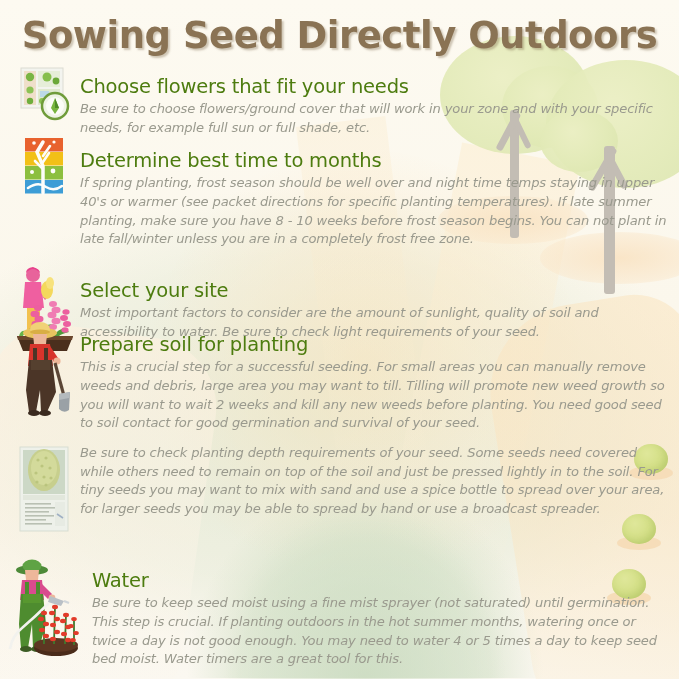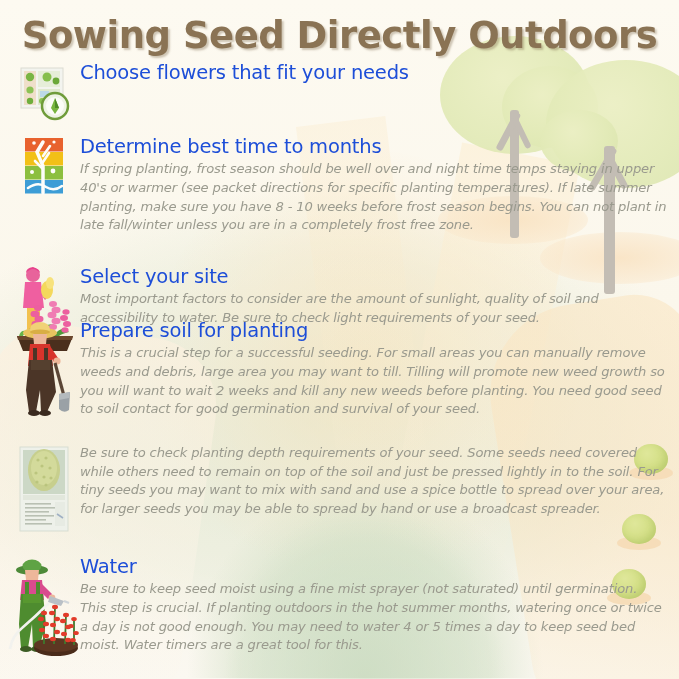--- a/index.html
+++ b/index.html
@@ -161,23 +161,23 @@
     align-items: flex-start;
   }
   .text-wrap {
     flex: 1 1 auto;
     padding-right: 4px;
   }
   .heading {
     font-family: "DejaVu Sans", sans-serif;
     font-size: 19.5px;
     font-weight: normal;
-    color: #1d4ed8;
+    color: #4d7c0f;
     line-height: 1.15;
-    margin: 0 0 2px 0;
+    margin: 14px 0 2px 0;
     letter-spacing: -0.2px;
   }
   .body {
     font-family: "DejaVu Sans", sans-serif;
     font-style: italic;
     font-size: 13.1px;
     line-height: 1.42;
     color: #9a9a8e;
     margin: 0;
     letter-spacing: -0.15px;
@@ -256,20 +256,21 @@
           <g>
             <circle cx="41" cy="44" r="13" fill="#eef3e4" stroke="#6f9c3a" stroke-width="2.5"></circle>
             <circle cx="41" cy="44" r="9" fill="#fbfcf7"></circle>
             <path d="M41 36 L45 46 L41 52 L37 46 Z" fill="#78b53f"></path>
             <path d="M41 36 L45 46 L41 46 Z" fill="#4f8c27"></path>
           </g>
         </svg>
       </div>
       <div class="text-wrap">
         <h2 class="heading">Choose flowers that fit your needs</h2>
+        <p class="body">Be sure to choose flowers/ground cover  that will work in your zone and with your specific needs, for example full sun or full shade, etc.</p>
       </div>
     </div>
 
     <div class="section" style="top:136px;">
       <div class="icon-wrap">
         <svg class="icon-svg" width="52" height="60" viewBox="0 0 52 60">
           <rect x="7" y="2" width="38" height="13.5" fill="#e8622e"></rect>
           <rect x="7" y="16" width="38" height="13.5" fill="#f2c017"></rect>
           <rect x="7" y="30" width="38" height="13.5" fill="#8cbf3f"></rect>
           <rect x="7" y="44" width="38" height="13.5" fill="#3d9dd6"></rect>
@@ -400,21 +401,21 @@
           </g>
           <rect x="42" y="58" width="10" height="24" fill="#e7ebe3"></rect>
           <path d="M44 70 L50 74" stroke="#9fb0c4" stroke-width="1.6"></path>
         </svg>
       </div>
       <div class="text-wrap">
         <p class="body">Be sure to check planting depth requirements of  your seed.  Some seeds need covered while others need to remain on top of the soil and just be pressed lightly in to the  soil. For tiny seeds you may want to mix with sand and use a spice bottle to spread over your area, for larger seeds you may be able to spread by hand or use a broadcast spreader.</p>
       </div>
     </div>
 
-    <div class="section" style="top:556px;">
+    <div class="section" style="top:556px;gap:12px;">
       <div class="icon-wrap">
         <svg class="icon-svg" width="72" height="100" viewBox="0 0 72 100">
 
           <ellipse cx="24" cy="14" rx="16" ry="5" fill="#4d8a38"></ellipse>
           <ellipse cx="24" cy="10" rx="9.5" ry="6.5" fill="#5fa344"></ellipse>
 
           <path d="M17 14 L31 14 L30 24 Q24 28 18 24 Z" fill="#edb79a"></path>
 
           <path d="M14 24 L34 24 L36 44 L12 44 Z" fill="#d94b8e"></path>
           <path d="M33 27 L44 38 L40 43 L30 33 Z" fill="#d94b8e"></path>

